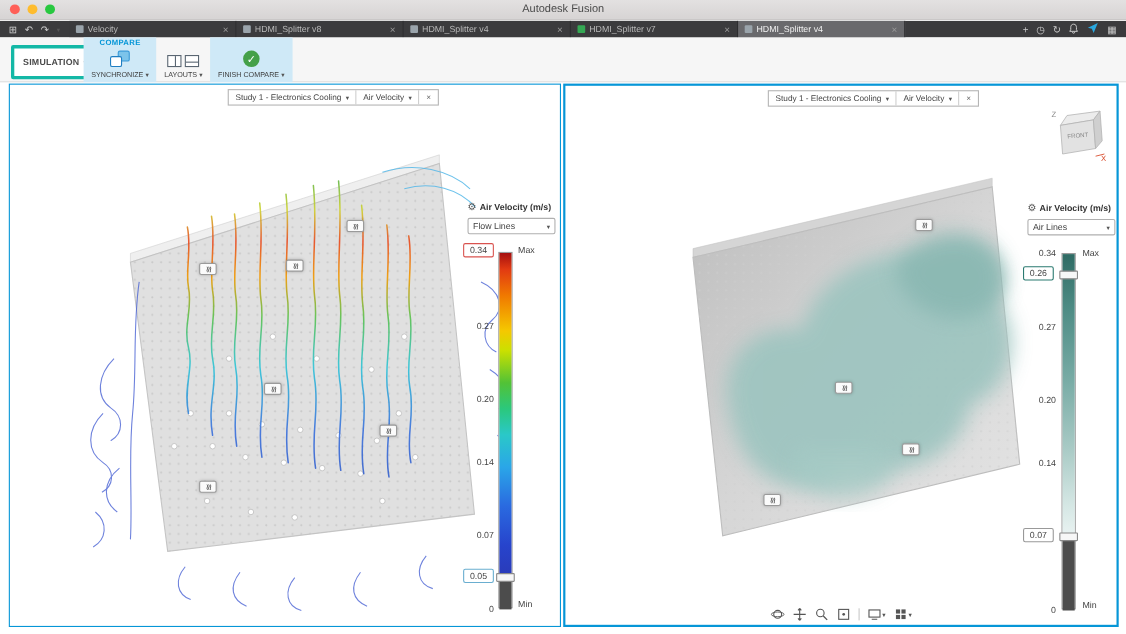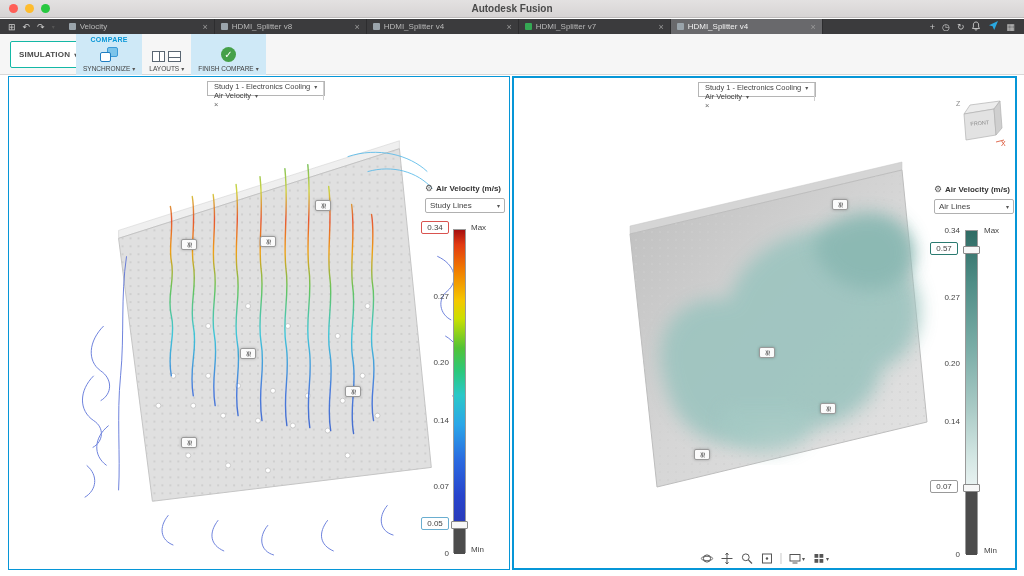--- a/index.html
+++ b/index.html
@@ -4,21 +4,21 @@
 <style>
   * { margin:0; padding:0; box-sizing:border-box; }
   html,body { width:1024px; height:576px; overflow:hidden; }
   body { font-family:"Liberation Sans", sans-serif; background:#fff; }
   #app { position:relative; width:1024px; height:576px; background:#fff; }
 
   
   .titlebar { position:absolute; left:0; top:0; width:1024px; height:18px;
     background:linear-gradient(#e3e1e1,#d7d4d4); border-bottom:1px solid #bdbaba;
     display:flex; align-items:center; justify-content:center; }
-  .titlebar .title { font-size:10px; color:#4a4a4a; font-weight:bold; }
+  .titlebar .title { font-size:10px; color:#4a4a4a; font-weight:normal; }
   .lights { position:absolute; left:9px; top:4px; display:flex; gap:7px; }
   .light { width:9px; height:9px; border-radius:50%; }
 
   
   .tabbar { position:absolute; left:0; top:19px; width:1024px; height:15px;
     background:#3b3b3d; display:flex; align-items:stretch; color:#c9c9c9; }
   .tb-icons { display:flex; align-items:center; gap:7px; padding:0 8px; font-size:9px; color:#cfcfcf; }
   .tb-icons span { cursor:default; }
   .tabs { display:flex; flex:1; min-width:0; }
   .tab { flex:1; max-width:152px; display:flex; align-items:center; gap:4px;
@@ -27,21 +27,21 @@
   .tab.active { background:#69696c; color:#f2f2f2; }
   .tab .doc-ic { width:7px; height:7px; border-radius:1px; background:#9aa4ab; flex:none; }
   .tab.green .doc-ic { background:#35a854; }
   .tab .tlabel { flex:1; min-width:0; overflow:hidden; text-overflow:ellipsis; white-space:nowrap; }
   .tab .tclose { font-size:9px; color:#9a9a9a; flex:none; }
   .tb-right { display:flex; align-items:center; gap:7px; padding:0 9px; font-size:9px; }
 
   
   .toolbar { position:absolute; left:0; top:34px; width:1024px; height:41px;
     background:#f6f6f6; border-bottom:1px solid #d8d8d8; }
-  .ws-btn { position:absolute; left:10px; top:7px; background:#fff; border:1px solid #14b8a6;
+  .ws-btn { position:absolute; left:10px; top:7px; background:#fff; border:3px solid #14b8a6;
     border-radius:2px; font-size:8px; font-weight:bold; color:#4a4a4a; padding:8px 8px;
     display:flex; align-items:center; gap:4px; letter-spacing:.2px; }
   .cmp-group { position:absolute; left:76px; top:0; height:41px; display:flex; }
   .tcell { position:relative; display:flex; flex-direction:column; align-items:center;
     justify-content:flex-end; padding:2px 7px 3px; font-size:6.5px; color:#3f3f3f; }
   .tcell.hl { background:#cfe9f7; }
   .cmp-label { position:absolute; top:2px; left:0; right:0; text-align:center;
     font-size:7px; font-weight:bold; color:#0696d7; letter-spacing:.3px; }
   .tcell .cap { margin-top:3px; white-space:nowrap; display:flex; align-items:center; gap:2px; }
   .sync-ic { position:relative; width:18px; height:15px; margin-top:8px; }
@@ -57,21 +57,21 @@
   .chev { font-size:6px; color:#555; }
 
   
   .workspace { position:absolute; left:0; top:75px; width:1024px; height:501px; background:#fff; }
   .vp { position:absolute; background:#ffffff; overflow:hidden; }
   #vp-left  { left:8px;  top:1px; width:502px; height:494px; border:1px solid #0696d7; }
   #vp-right { left:512px; top:1px; width:505px; height:494px; border:2px solid #0696d7; }
   .scene { position:absolute; left:0; top:0; width:100%; height:100%; }
 
   .vp-header { position:absolute; top:4px; height:15px; display:flex; align-items:stretch;
-    background:#fff; border:1px solid #b5b5b5; font-size:7.5px; color:#444; z-index:5;flex-direction:column; }
+    background:#fff; border:1px solid #b5b5b5; font-size:7.5px; color:#444; z-index:5; }
   #vp-left  .vp-header { left:198px; }
   #vp-right .vp-header { left:184px; }
   .vph-sel { display:flex; align-items:center; gap:4px; padding:0 6px; border-right:1px solid #cfcfcf; white-space:nowrap; }
   .vph-close { display:flex; align-items:center; padding:0 6px; color:#666; }
 
   
   .legend { position:absolute; top:106px; width:100px; height:382px; z-index:4; font-size:8px; color:#444; }
   #vp-left  .legend { left:404px; }
   #vp-right .legend { left:408px; }
   .lg-head { display:flex; align-items:center; gap:3px; font-weight:bold; font-size:8px; color:#333; margin-left:12px; }
@@ -337,21 +337,21 @@
         </div>
         <div class="vph-close">×</div>
       </div>
 
       <div class="legend">
         <div class="lg-head">
           <span class="gear">⚙</span>
           <span>Air Velocity (m/s)</span>
         </div>
         <div class="lg-sel">
-          <span>Study Lines</span>
+          <span>Flow Lines</span>
           <span class="chev">▾</span>
         </div>
         <div class="bar">
           <div class="bar-color"></div>
           <div class="bar-dead"></div>
           <div class="bar-handle" style="top:291px"></div>
         </div>
         <div class="lvbox red" style="top:38px">0.34</div>
         <span class="lside" style="top:40px">Max</span>
         <span class="lv" style="top:109px">0.27</span>
@@ -436,21 +436,21 @@
           <span class="chev">▾</span>
         </div>
         <div class="bar">
           <div class="bar-color"></div>
           <div class="bar-dead"></div>
           <div class="bar-handle" style="top:15px"></div>
           <div class="bar-handle" style="top:253px"></div>
         </div>
         <span class="lv" style="top:42px">0.34</span>
         <span class="lside" style="top:42px">Max</span>
-        <div class="lvbox teal" style="top:58px">0.57</div>
+        <div class="lvbox teal" style="top:58px">0.26</div>
         <span class="lv" style="top:109px">0.27</span>
         <span class="lv" style="top:175px">0.20</span>
         <span class="lv" style="top:233px">0.14</span>
         <div class="lvbox" style="top:296px">0.07</div>
         <span class="lv" style="top:366px">0</span>
         <span class="lside" style="top:362px">Min</span>
       </div>
 
       <div class="navbar">
         <span class="nav-btn">

